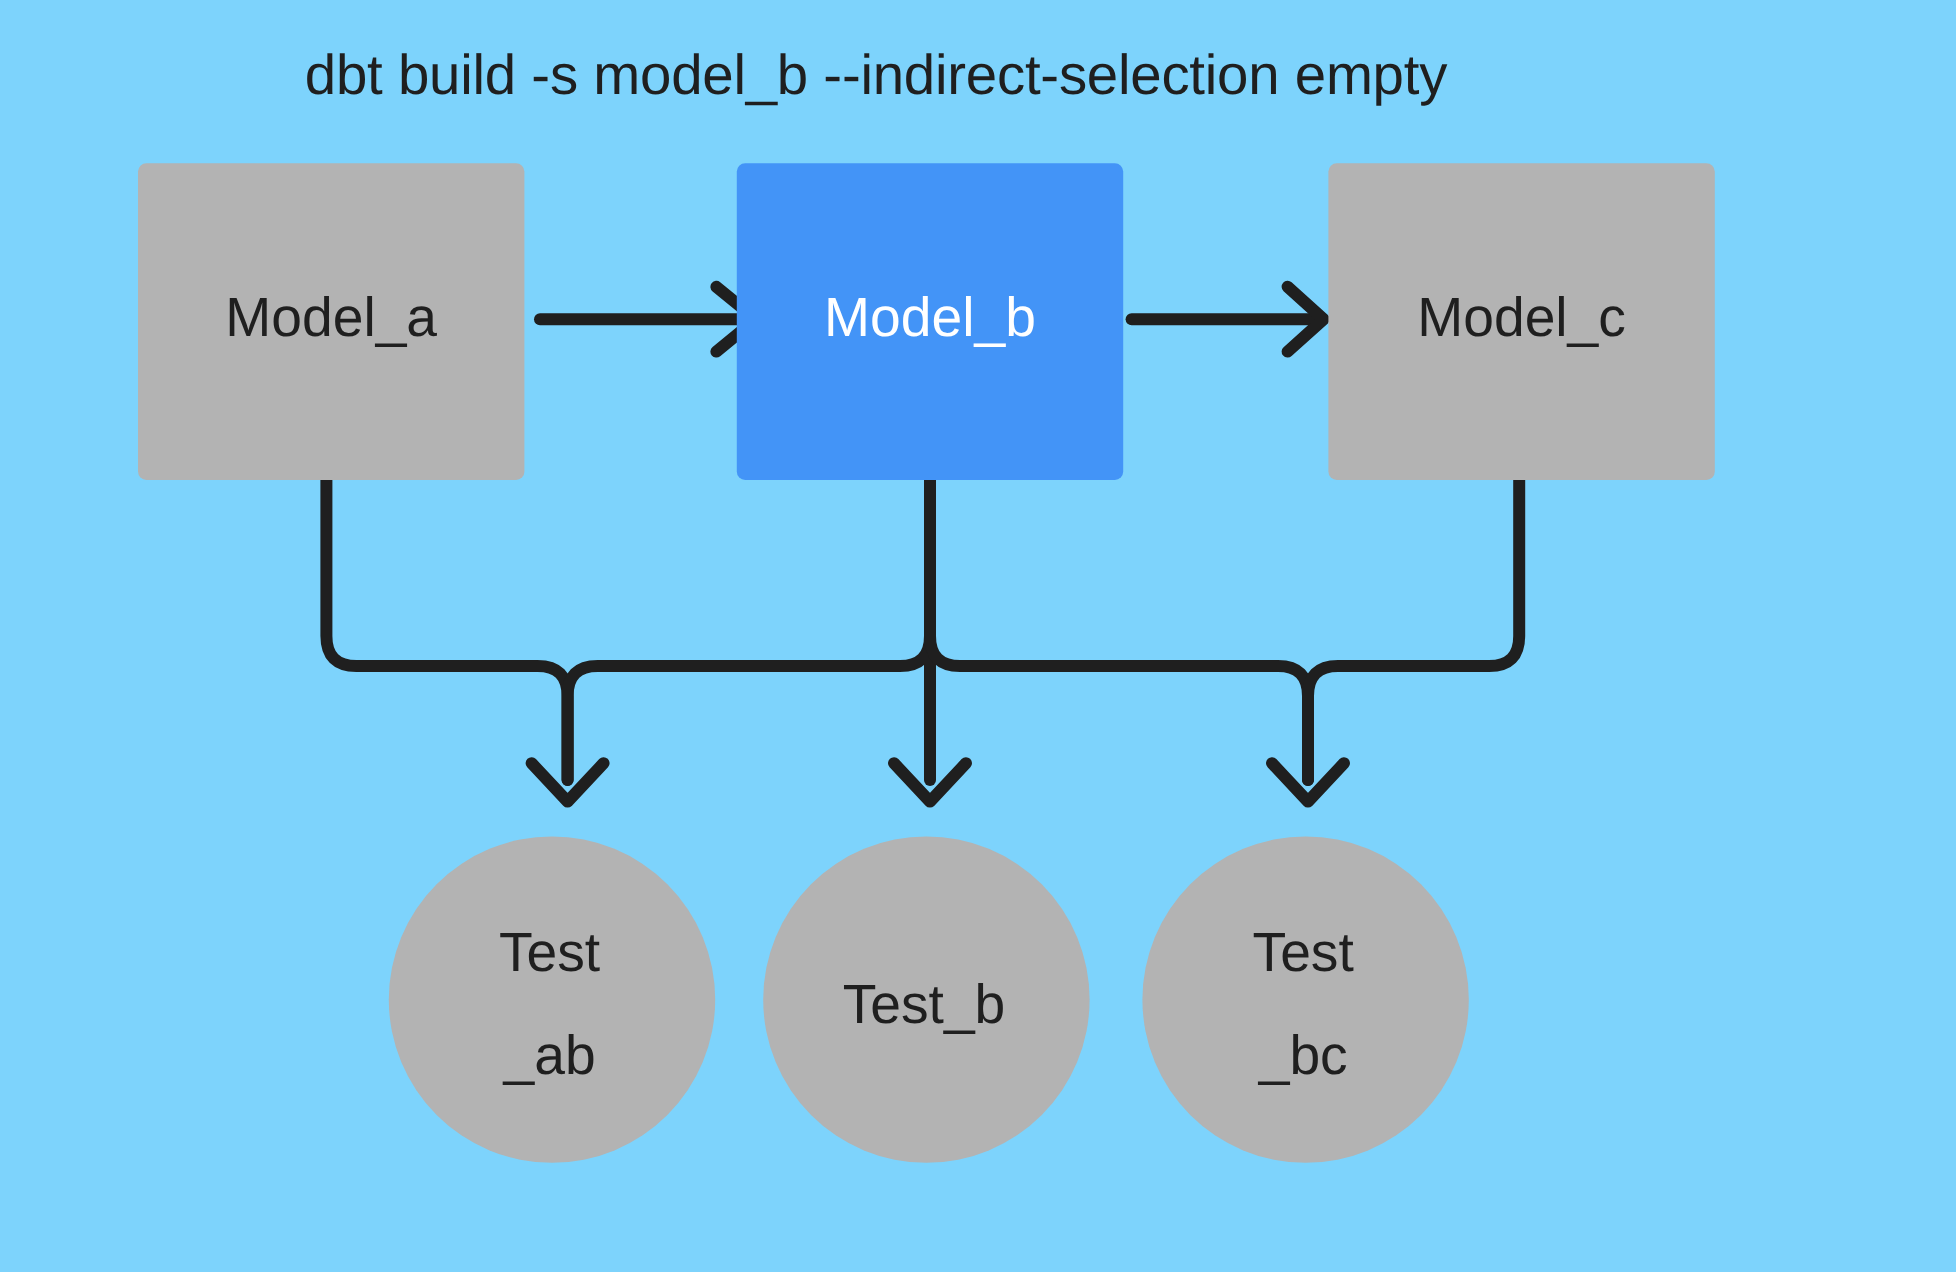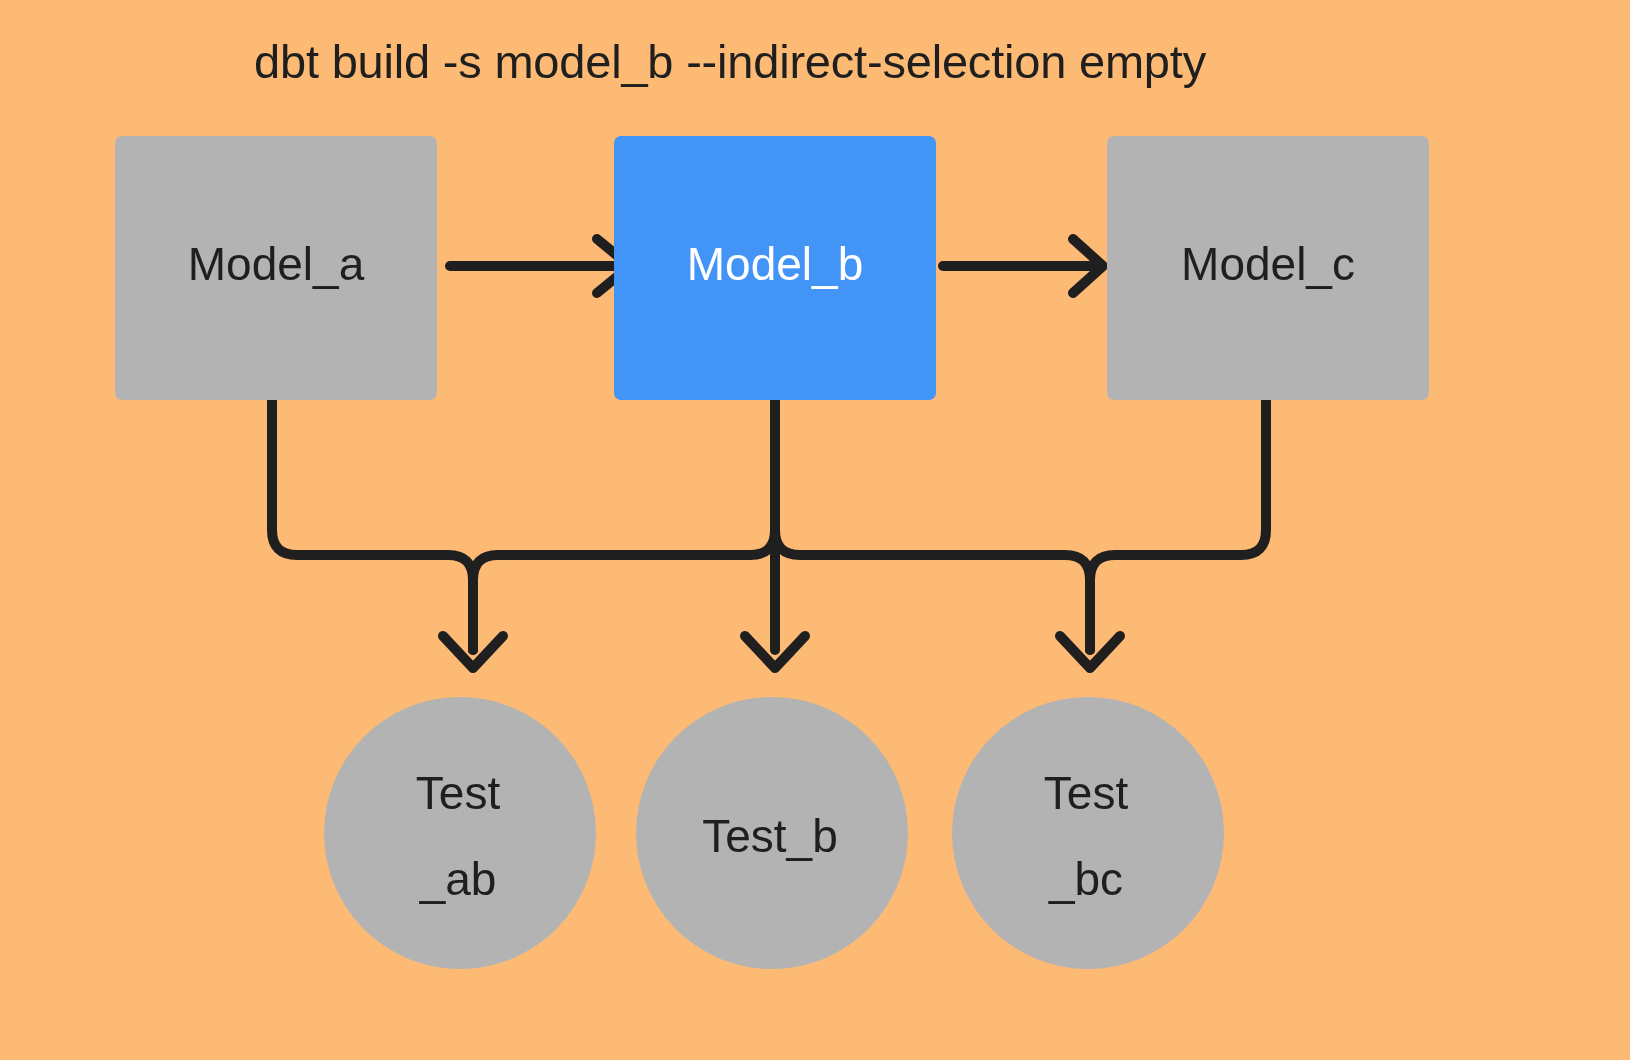--- a/index.html
+++ b/index.html
@@ -7,21 +7,21 @@
     padding: 0;
     background: #ffffff;
   }
   body {
     font-family: "Liberation Sans", sans-serif;
   }
   #canvas {
     position: relative;
     width: 1630px;
     height: 1060px;
-    background: #fdba74;
+    background: #7dd3fc;
     overflow: hidden;
   }
   #diagram-svg {
     position: absolute;
     left: 0;
     top: 0;
     width: 1630px;
     height: 1060px;
   }
   .title-text {

